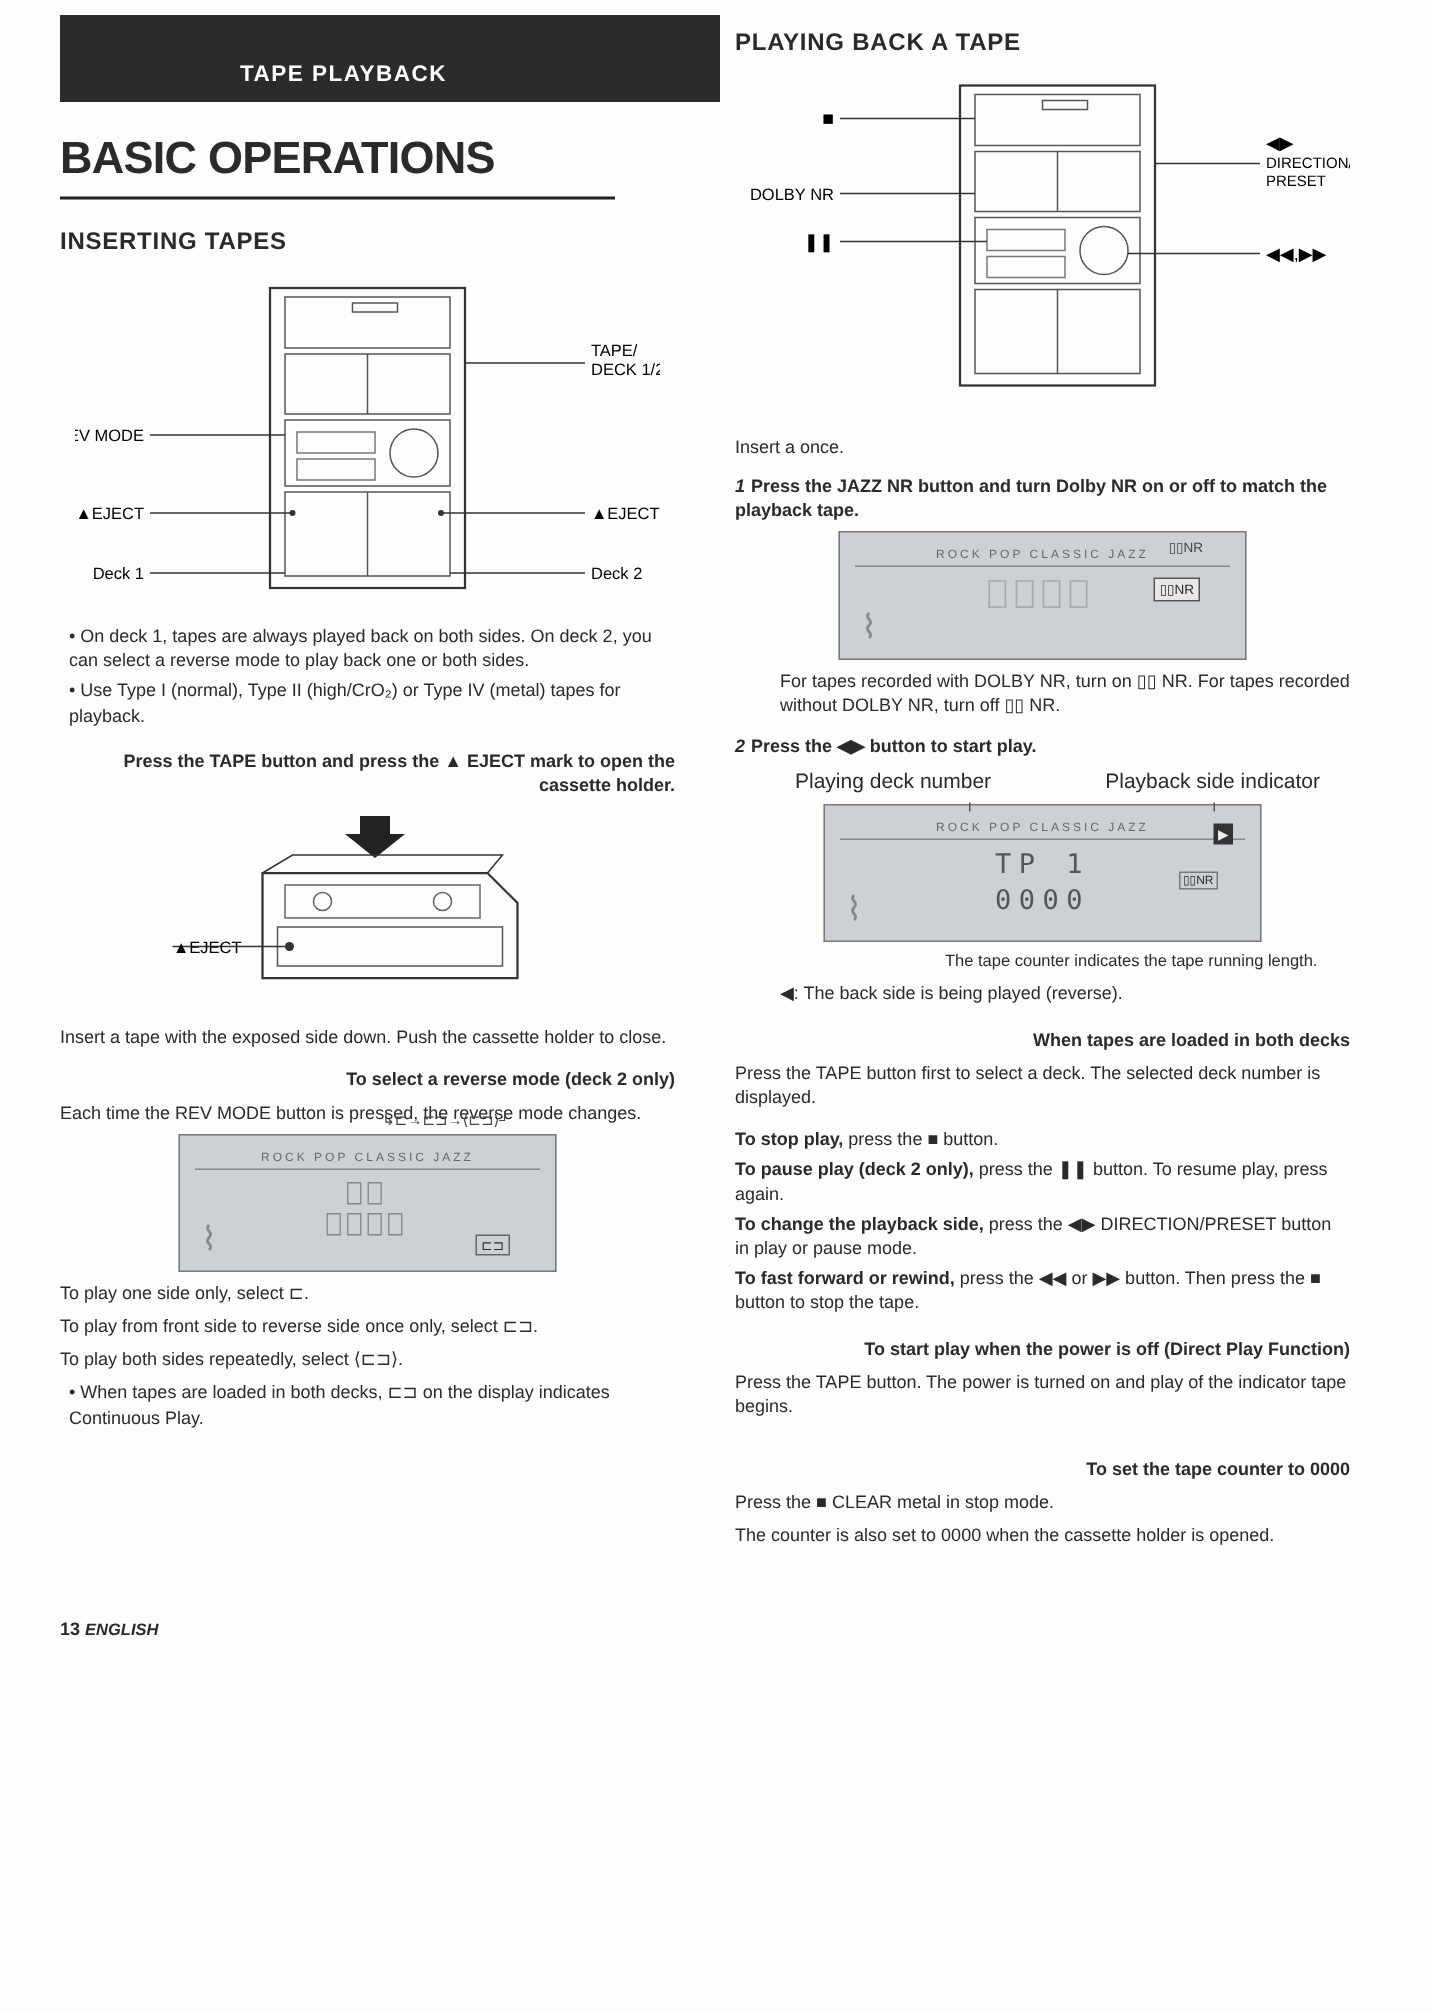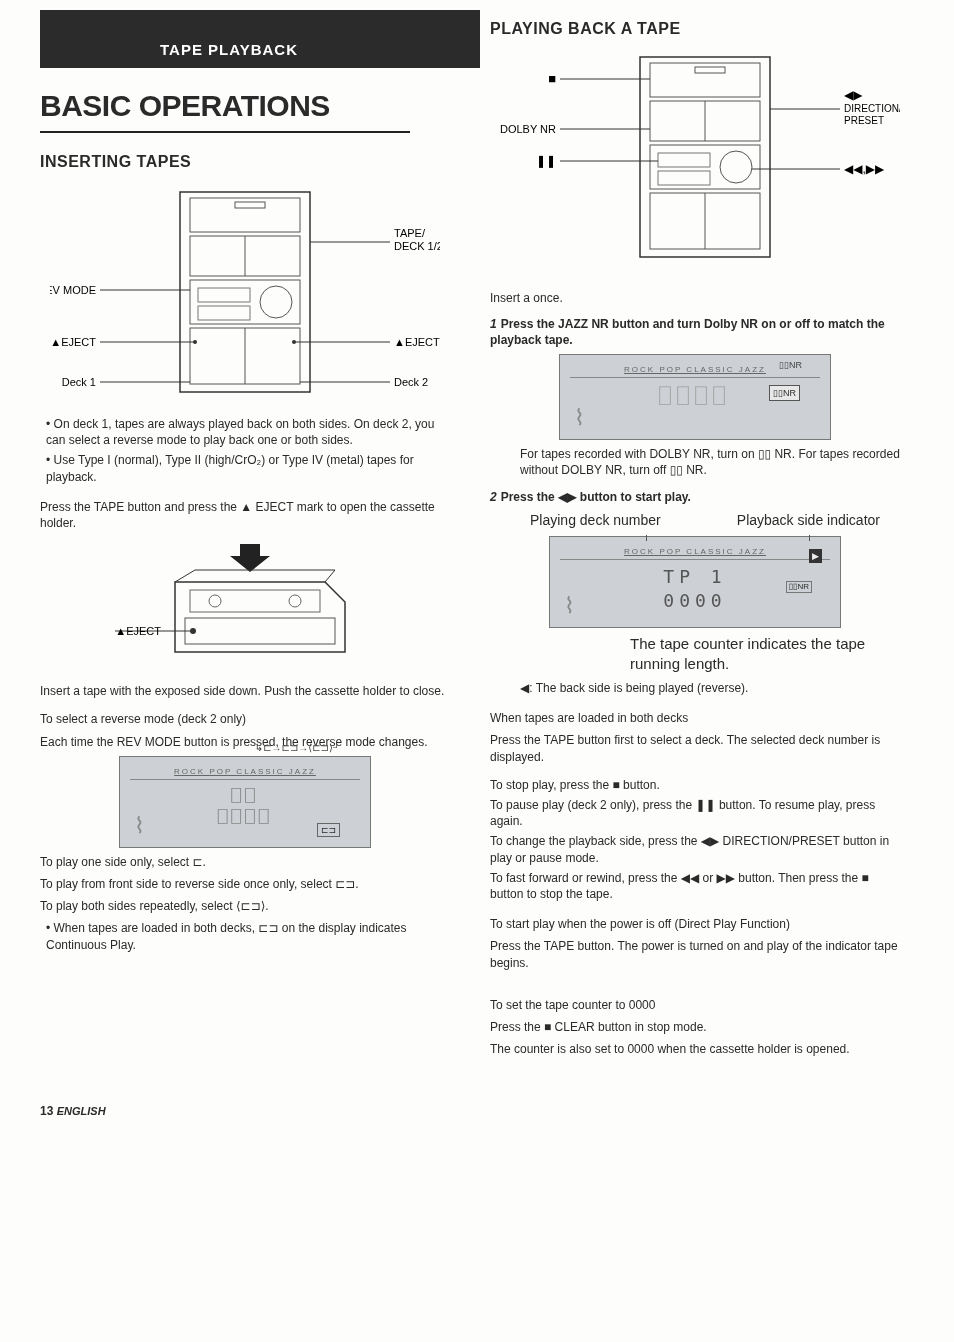--- a/index.html
+++ b/index.html
@@ -60,41 +60,41 @@
   .diagram {
     width: 100%;
     height: 230px;
     display:flex;
     align-items:center;
     justify-content:center;
   }
   .diagram svg { display:block; }
   p { margin: 6px 0; }
   p.bullet { margin: 4px 0 4px 6px; }
-  .bold { font-weight: 400; }
+  .bold { font-weight: 700; text-align: right; }
   .small-img {
     width: 100%;
     height: 140px;
     display:flex;
     align-items:center;
     justify-content:center;
   }
   .display-img {
     width: 310px;
     height: 98px;
     margin: 6px auto;
     background: #cdd0d4;
     border: 1px solid #777;
     position: relative;
     display:block;
   }
   .display-img .band {
     position:absolute; top:10px; left:10px; right:10px; height:12px;
     border-bottom:1px solid #888;
-    font-size:8px; color:#666; letter-spacing:2px; text-align:center;text-decoration:underline;
+    font-size:8px; color:#666; letter-spacing:2px; text-align:center;
   }
   .display-img .seg {
     position:absolute; top:28px; left:80px; right:80px; height:30px;
     font-family: monospace; font-size:20px; color:#555; text-align:center;
     letter-spacing:6px;
   }
   .display-img .badge {
     position:absolute; top:30px; right:30px; font-size:9px;
     border:1px solid #555; padding:1px 3px; background:#e8e8e8;
   }
@@ -262,39 +262,39 @@
         <div class="display-img" style="width:290px;height:90px">
           <div class="band">ROCK  POP  CLASSIC  JAZZ</div>
           <div class="seg" style="font-size:18px;letter-spacing:5px">TP 1 0000</div>
           <div class="badge" style="top:12px;right:18px;background:#333;color:#eee;border:none">▶</div>
           <div style="position:absolute;top:44px;right:28px;font-size:8px;border:1px solid #777;padding:0 2px">▯▯NR</div>
           <div class="swirl">⌇</div>
           <div style="position:absolute;top:-2px;left:96px;width:1px;height:6px;background:#555"></div>
           <div style="position:absolute;top:-2px;right:30px;width:1px;height:6px;background:#555"></div>
         </div>
       </div>
-      <p style="margin-left:140px;font-size:15px">The tape counter indicates the tape running length.</p>
+      <p style="margin-left:140px;font-size:11px">The tape counter indicates the tape running length.</p>
 
       <p style="margin-left:30px">◀: The back side is being played (reverse).</p>
 
       <p class="bold" style="margin-top:14px">When tapes are loaded in both decks</p>
       <p>Press the TAPE button first to select a deck. The selected deck number is displayed.</p>
 
       <div class="instr-block" style="margin-top:12px">
         <p><span class="bold">To stop play,</span> press the ■ button.</p>
         <p><span class="bold">To pause play (deck 2 only),</span><span> press the ❚❚ button. To resume play, press again.</span></p>
         <p><span class="bold">To change the playback side,</span><span> press the ◀▶ DIRECTION/PRESET button in play or pause mode.</span></p>
         <p><span class="bold">To fast forward or rewind,</span><span> press the ◀◀ or ▶▶ button. Then press the ■ button to stop the tape.</span></p>
       </div>
 
       <p class="bold" style="margin-top:14px">To start play when the power is off (Direct Play Function)</p>
       <p>Press the TAPE button. The power is turned on and play of the indicator tape begins.</p>
 
       <p class="bold" style="margin-top:26px">To set the tape counter to 0000</p>
-      <p>Press the ■ CLEAR button in stop mode.</p>
+      <p>Press the ■ CLEAR metal in stop mode.</p>
       <p>The counter is also set to 0000 when the cassette holder is opened.</p>
     </div>
   </div>
 
   <div class="footer">
     <span>13</span> <span class="lang">ENGLISH</span>
   </div>
 </div>
 
 </body></html>

